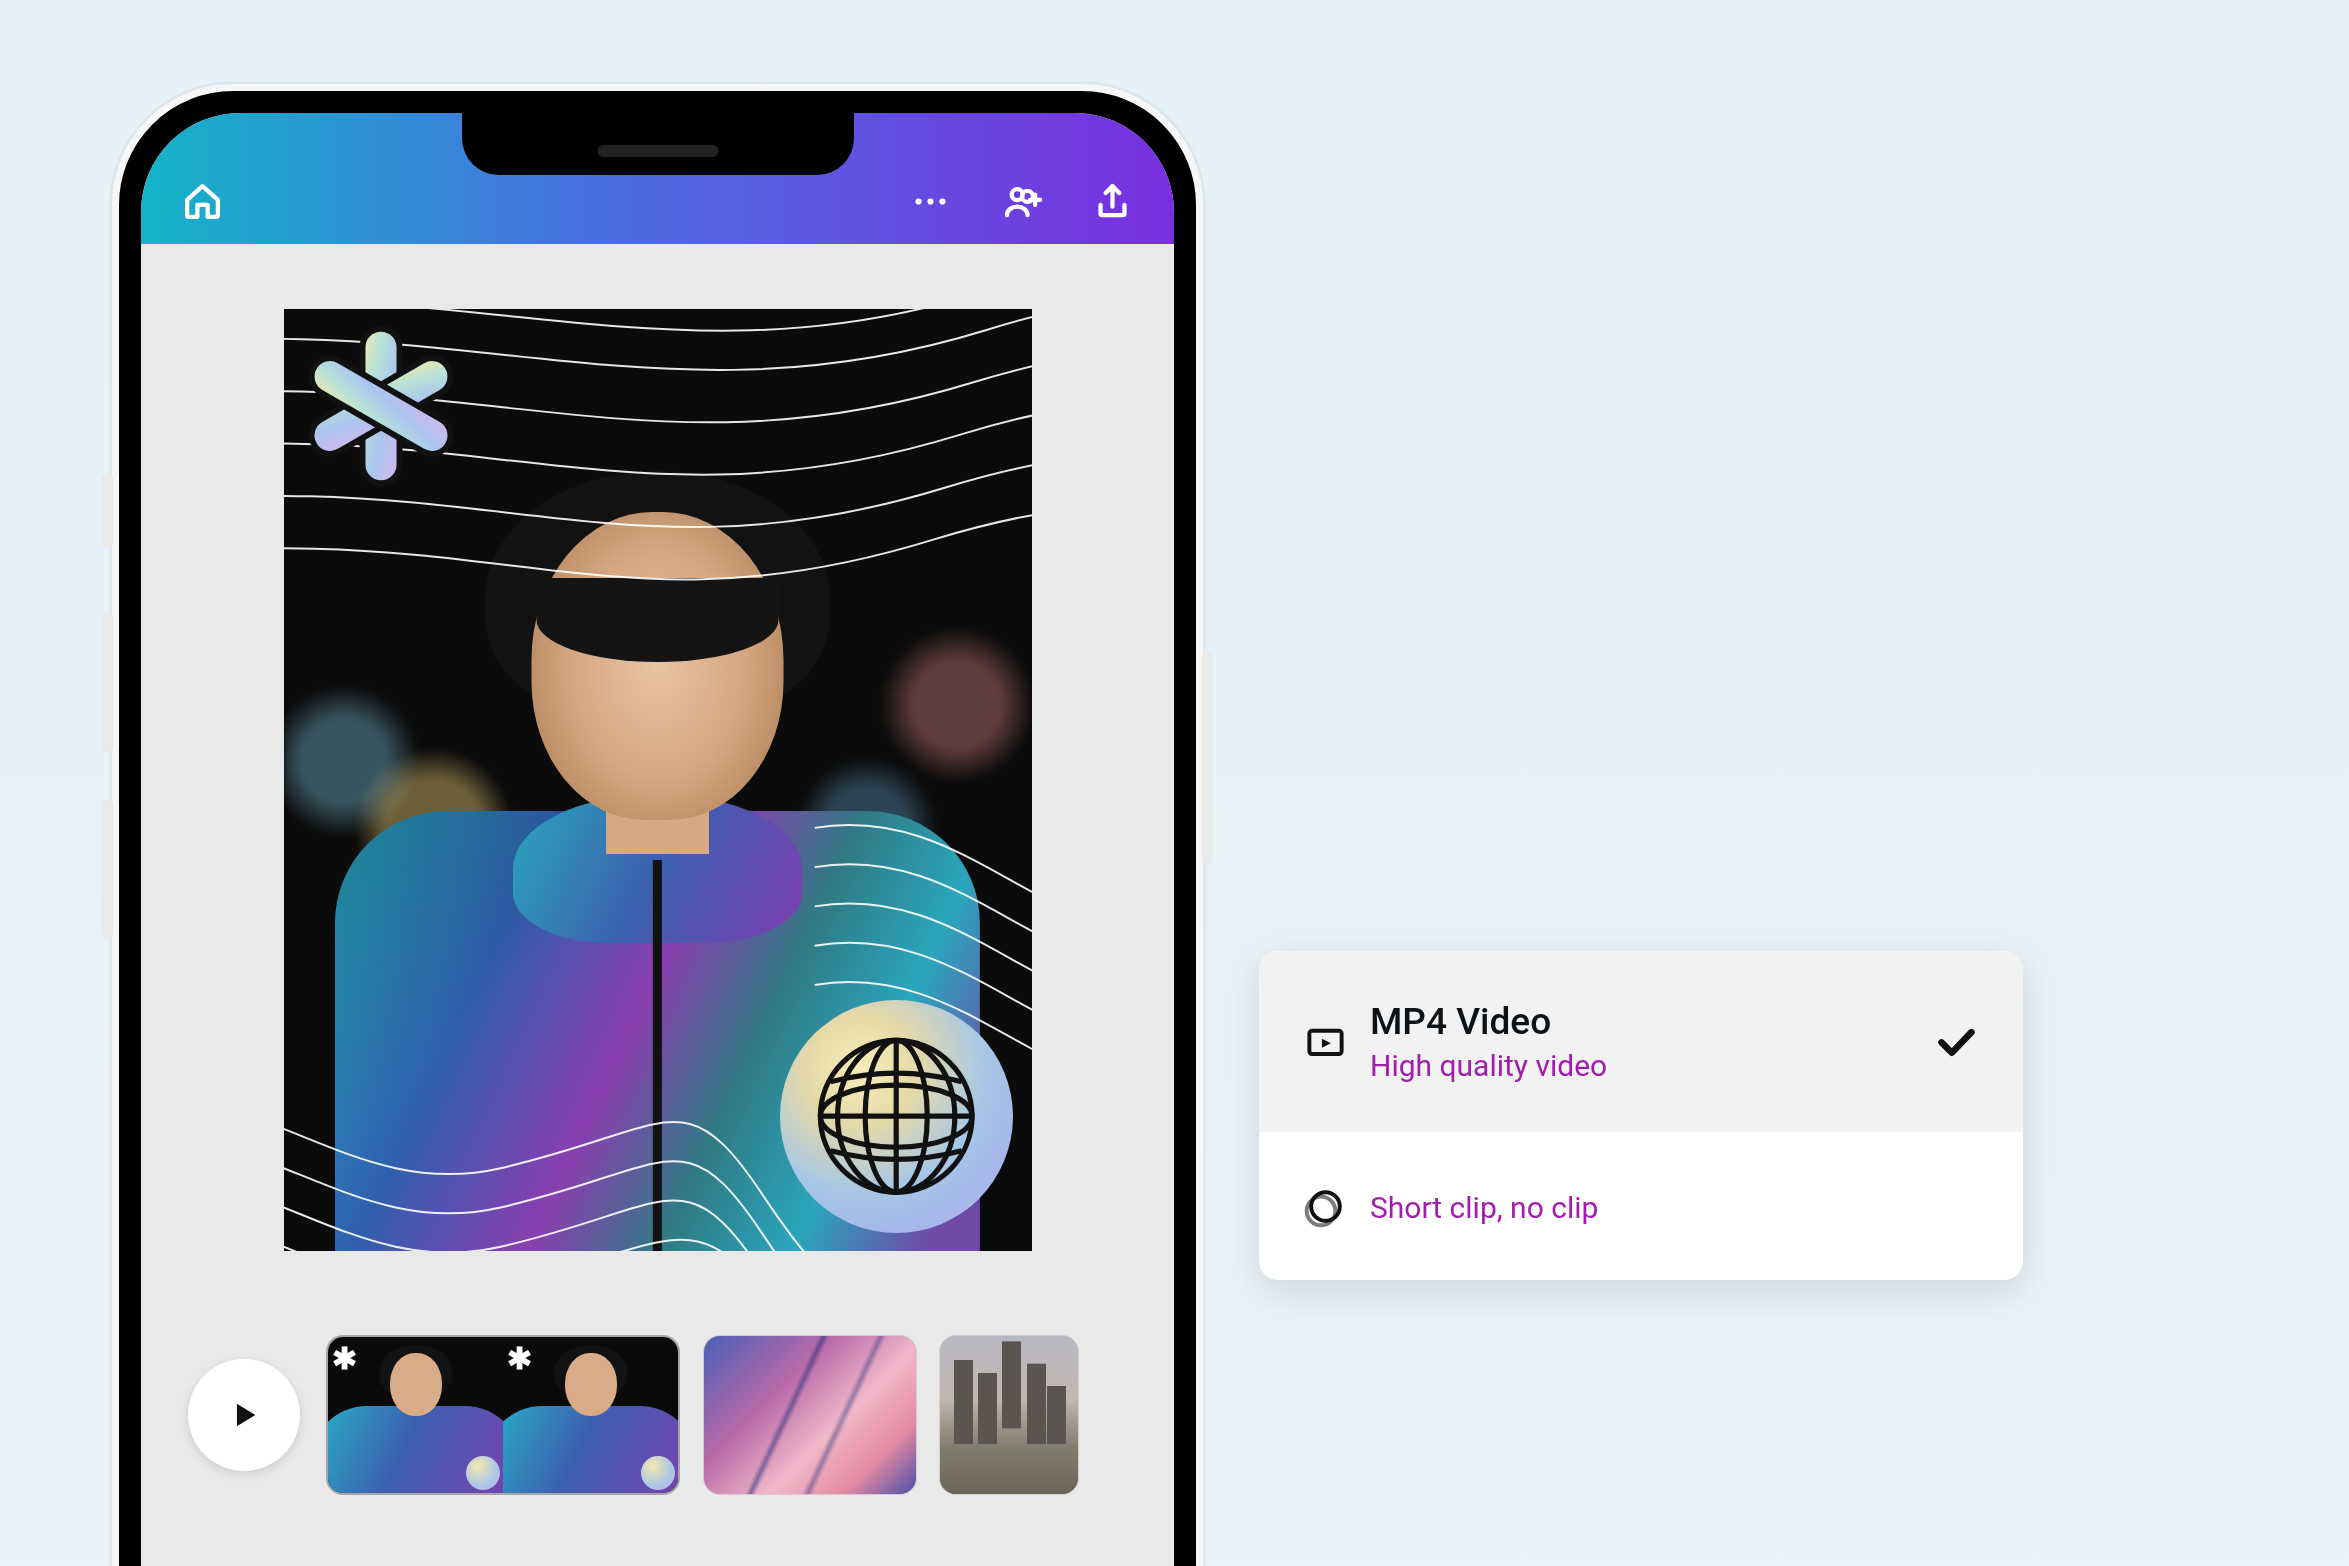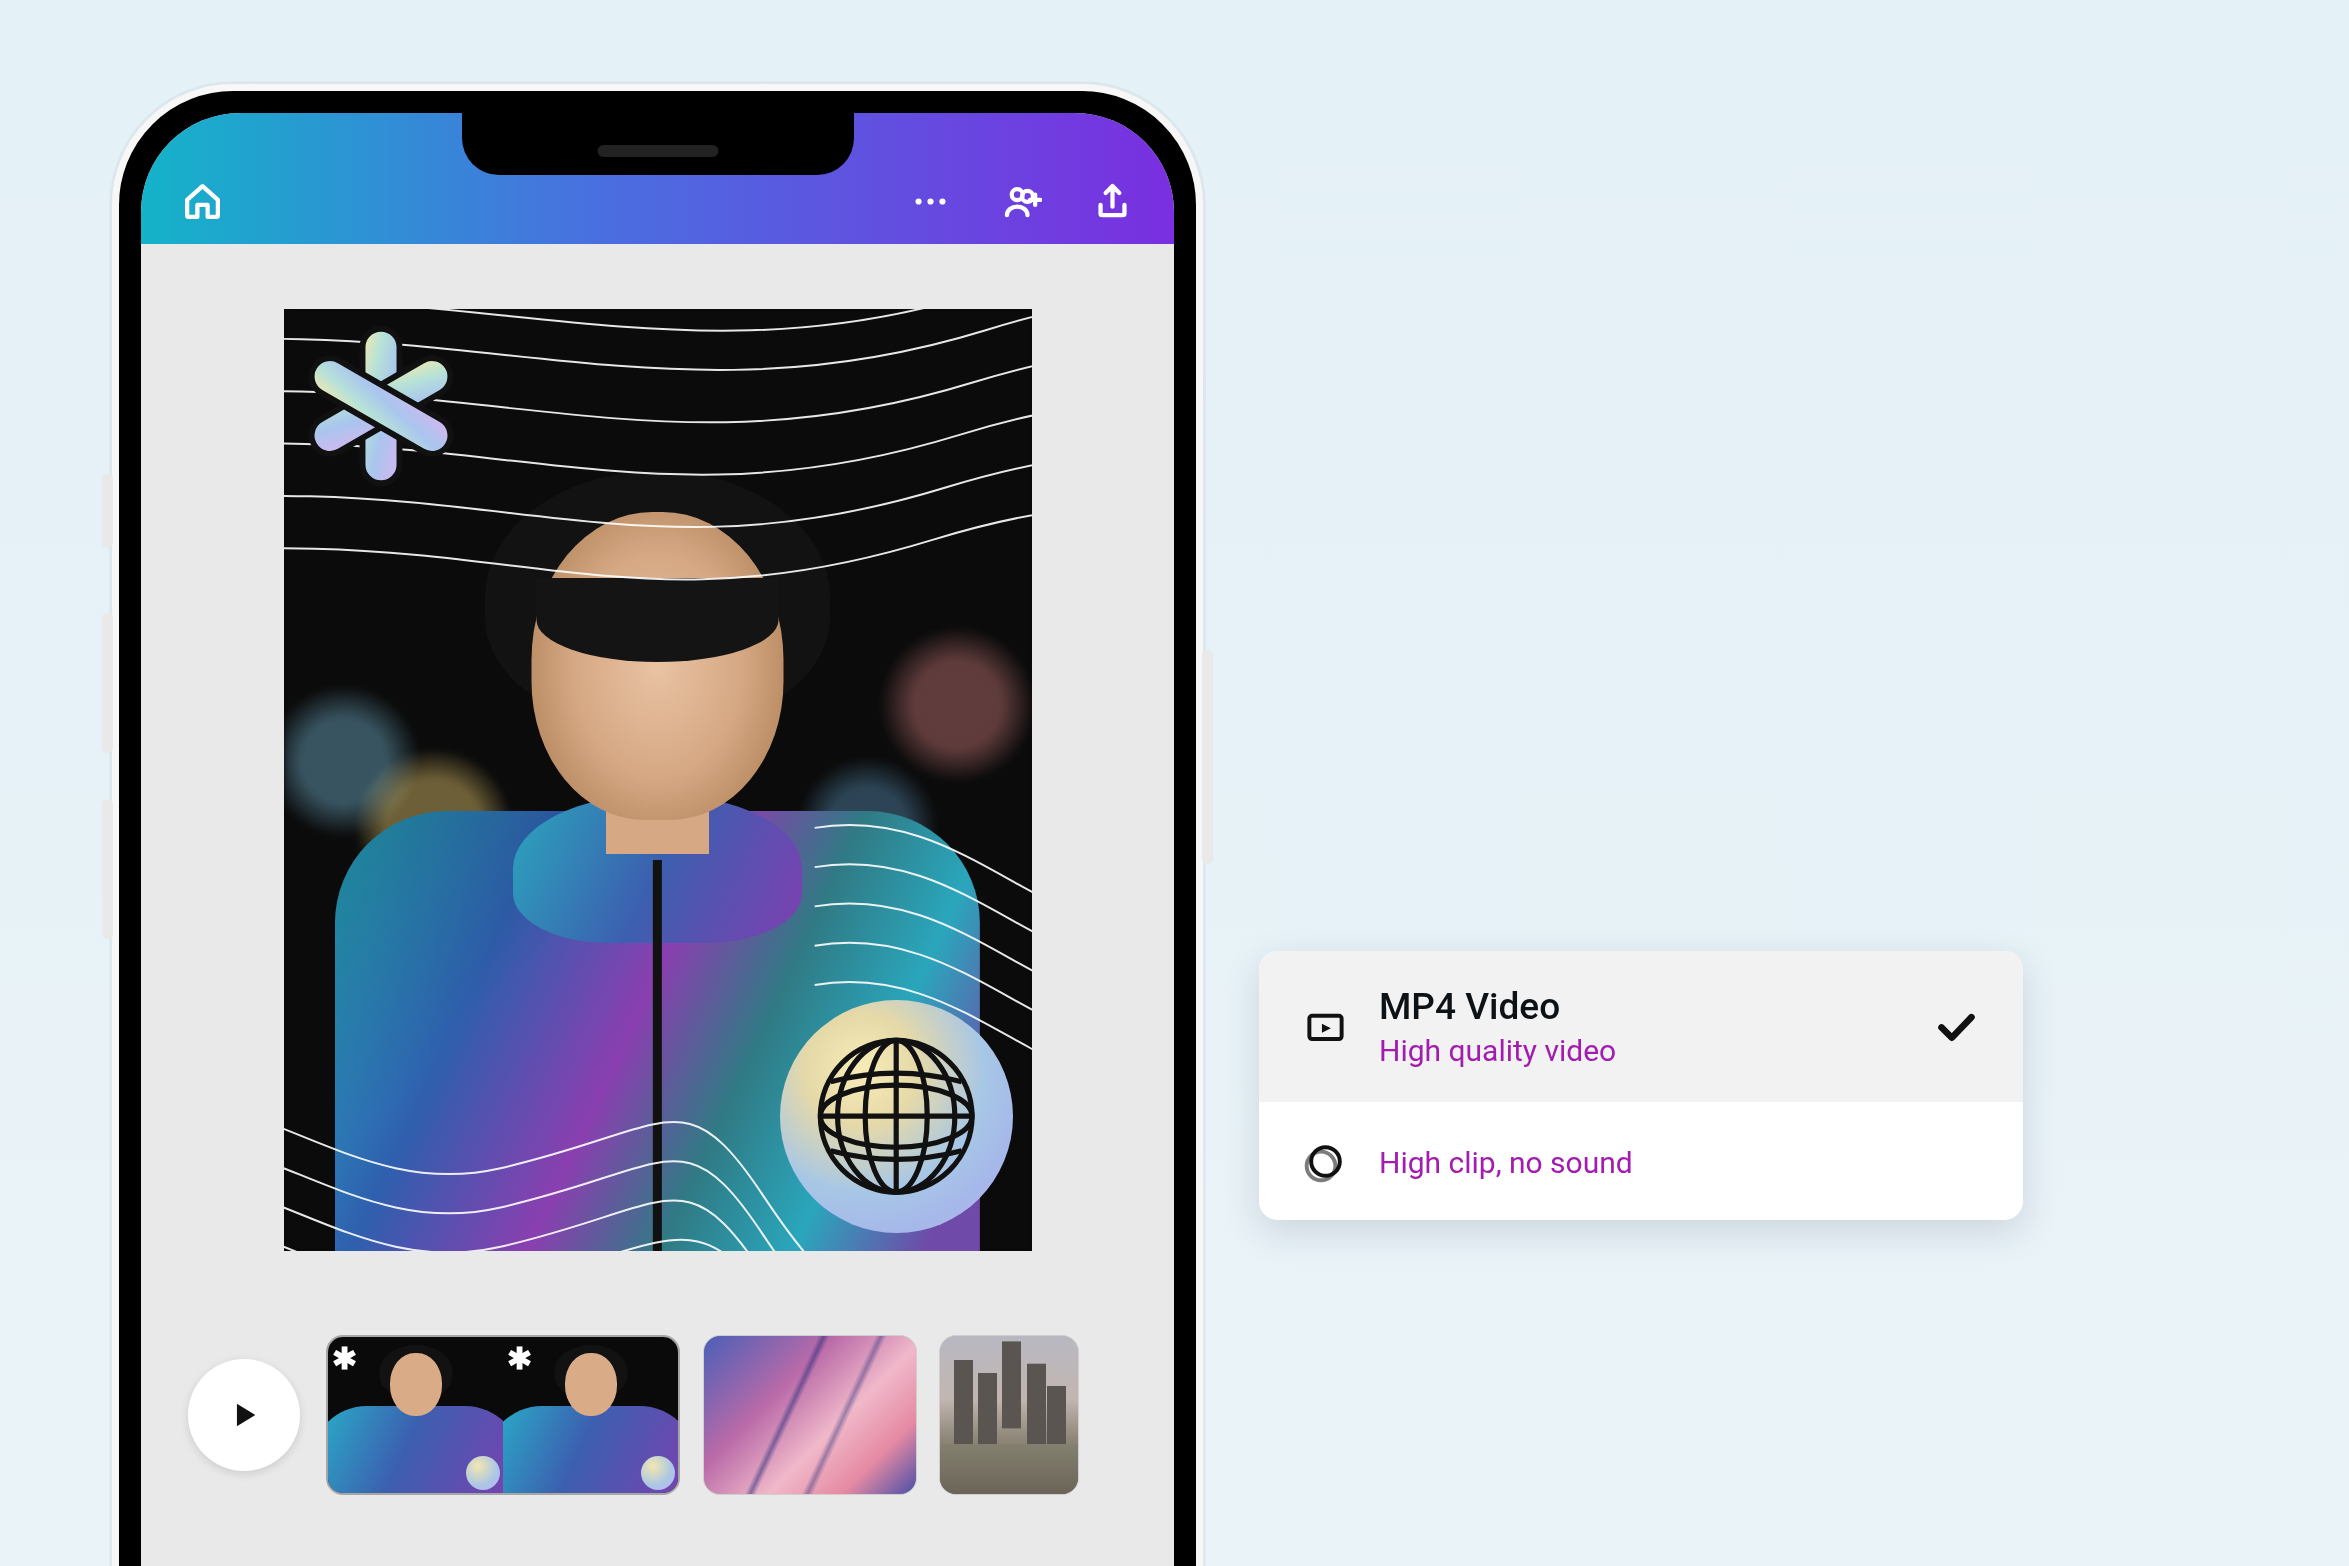--- a/index.html
+++ b/index.html
@@ -300,22 +300,22 @@
     top: 951px;
     width: 764px;
     background: #fff;
     border-radius: 18.6px;
     box-shadow: 0 11.2px 37px rgba(30,40,60,0.14);
     overflow: hidden;
   }
   .export-row {
     display: flex;
     align-items: center;
-    gap: 29px;
-    padding: 34px 41px;
+    gap: 20px;
+    padding: 49px 41px;
     cursor: pointer;
   }
   .export-row.selected { background: #f2f2f2; }
   .export-icon {
     width: 50px; height: 50px;
     display: grid; place-items: center;
     flex: 0 0 auto;
   }
   .export-icon svg { width: 43px; height: 43px; stroke: #111; fill: none; stroke-width: 2.2; }
   .export-text { flex: 1; }
@@ -501,17 +501,17 @@
     </div>
   </div>
   <div class="export-row">
     <div class="export-icon">
       <svg viewBox="0 0 24 24">
           <circle cx="12" cy="12" r="8"></circle>
           <circle cx="9.5" cy="14.5" r="8" opacity="0.55"></circle>
         </svg>
     </div>
     <div class="export-text">
-      <div class="export-sub">High clip, no sound</div>
+      <div class="export-sub">Short clip, no clip</div>
     </div>
   </div>
 </div>
 
 
 </body></html>

